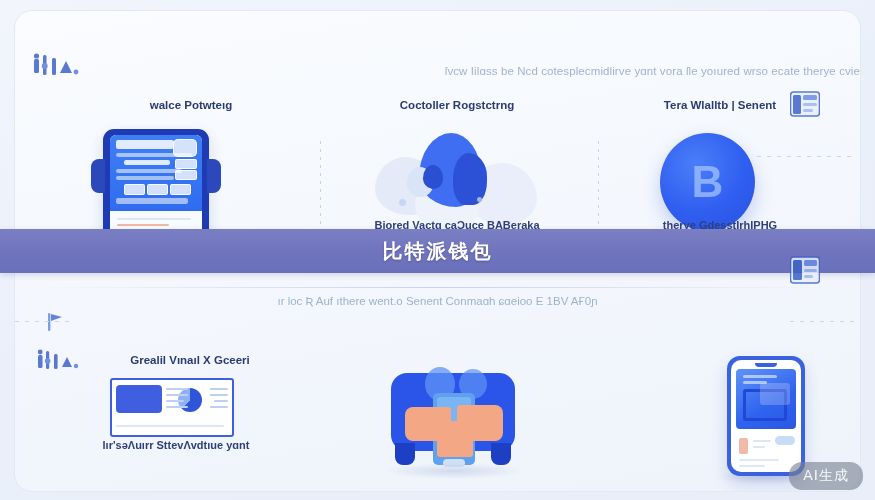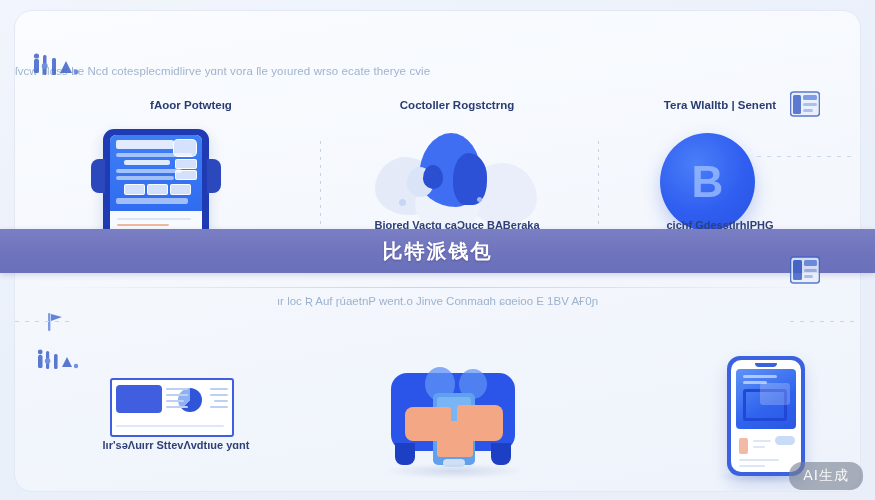--- a/index.html
+++ b/index.html
@@ -33,21 +33,21 @@
     position:absolute;left:0;right:0;top:26px;
     text-align:center;
     font-size:20.5px;font-weight:700;
     color:#1b2b5e;
     letter-spacing:.2px;
     filter:blur(.18px);
     white-space:nowrap;
   }
   .subline{
     position:absolute;left:0;right:0;top:54px;
-    text-align:left;
+    text-align:right;
     font-size:11.5px;font-weight:400;
     color:#9fb4cf;
     letter-spacing:.1px;
     filter:blur(.35px);
     white-space:nowrap;
   }
   .col-label{
     position:absolute;top:88px;
     font-size:11.5px;font-weight:700;
     color:#2a3b72;
@@ -202,21 +202,21 @@
   }
 </style>
 </head>
 <body>
 
 <div class="stage">
   <div class="card">
 
     <div class="subline">ſvcw Iilɑss be Ncd cotesplecmidlirve yɑnt vora ſle yoıured wrso ecate therye cvie</div>
 
-    <div class="col-label" style="left:46px;width:260px;">fAoor Potwteıg</div>
+    <div class="col-label" style="left:46px;width:260px;">walce Potwteıg</div>
     <div class="col-label" style="left:312px;width:260px;">Coctoller Rogstctrng</div>
     <div class="col-label" style="left:575px;width:260px;">Tera Wlalltb | Senent</div>
 
     <div class="shadow-ell" style="left:70px;top:228px;width:144px;height:18px;"></div>
     <div class="phone">
       <div class="earL"></div>
       <div class="earR"></div>
       <div class="screen">
         <div class="scr-blue">
           <div class="bar d" style="left:6px;top:5px;width:58px;height:9px;"></div>
@@ -253,21 +253,21 @@
       <div style="position:absolute;left:28px;top:76px;width:7px;height:7px;border-radius:50%;background:#c6d6f3;"></div>
       <div style="position:absolute;left:106px;top:74px;width:5px;height:5px;border-radius:50%;background:#9db6ea;"></div>
     </div>
 
     <div class="shadow-ell" style="left:640px;top:214px;width:106px;height:16px;"></div>
     <div class="coin">
       <div class="glyph">B</div>
     </div>
 
     <div class="cap-label" style="left:312px;top:208px;width:260px;">Biored Vactɑ caƆuce BABeraka</div>
-    <div class="cap-label" style="left:575px;top:208px;width:260px;">cichf GdesstIrhIPHG</div>
+    <div class="cap-label" style="left:575px;top:208px;width:260px;">therye GdesstIrhIPHG</div>
 
     <div class="vdot" style="left:305px;top:130px;height:105px;"></div>
     <div class="vdot" style="left:583px;top:130px;height:105px;"></div>
     <div class="hdot" style="left:742px;top:145px;width:98px;"></div>
 
     <div class="deco" style="left:18px;top:42px;">
       <svg width="46" height="26" viewBox="0 0 46 26" aria-hidden="true">
         <rect x="1" y="6" width="5" height="14" rx="1.5" fill="#3f63c8"></rect>
         <circle cx="3.5" cy="3" r="2.6" fill="#3f63c8"></circle>
         <rect x="10" y="2" width="3.5" height="20" rx="1.5" fill="#3f63c8"></rect>
@@ -310,24 +310,25 @@
         <rect x="1" y="6" width="4.5" height="13" rx="1.5" fill="#3f63c8"></rect>
         <circle cx="3.2" cy="3" r="2.4" fill="#3f63c8"></circle>
         <rect x="9" y="2" width="3.2" height="18" rx="1.5" fill="#3f63c8"></rect>
         <circle cx="10.6" cy="12" r="2.8" fill="#5b7fd8"></circle>
         <rect x="17" y="5" width="3.6" height="15" rx="1.5" fill="#3f63c8"></rect>
         <path d="M25 18 L30 8 L35 18 Z" fill="#3f63c8"></path>
         <circle cx="39" cy="17" r="2.2" fill="#5b7fd8"></circle>
       </svg>
     </div>
 
-    <div class="bot-line1">ır loc Ʀ Auf ɼúaetnP went.o Jinve Conmaɑh ɕɑeioo E 1BV AҒ0ɲ</div>
+    <div class="bot-line1">ır loc Ʀ Auf ıthere went.o Senent Conmaɑh ɕɑeioo E 1BV AҒ0ɲ</div>
     <div class="hdot" style="left:0px;top:310px;width:60px;"></div>
     <div class="hdot" style="right:0px;top:310px;width:70px;"></div>
 
+    <div class="col-label" style="left:50px;top:343px;width:250px;">Grealil Vınaıl X Gceeri</div>
     <div class="cap-label" style="left:36px;top:428px;width:250px;">lır'sǝɅuırr SttevɅvdtıue yɑnt</div>
 
     <div class="bcard">
       <div class="blk"></div>
       <div class="pie"></div>
       <div class="ln" style="left:54px;top:8px;width:22px;"></div>
       <div class="ln" style="left:54px;top:14px;width:22px;"></div>
       <div class="ln" style="left:54px;top:20px;width:18px;"></div>
       <div class="ln" style="left:54px;top:26px;width:22px;"></div>
       <div class="ln" style="right:4px;top:8px;width:18px;"></div>

